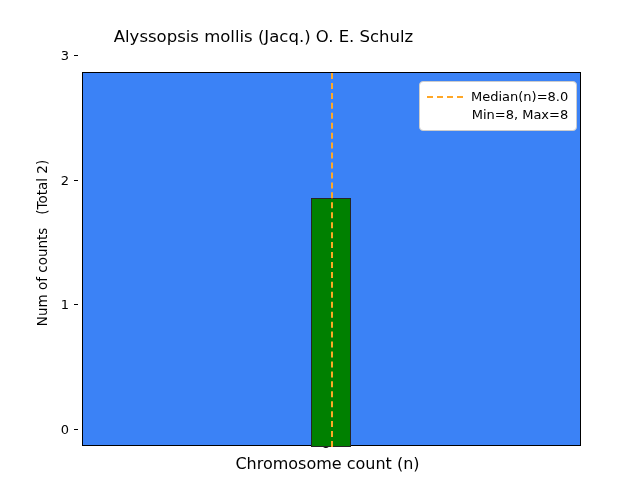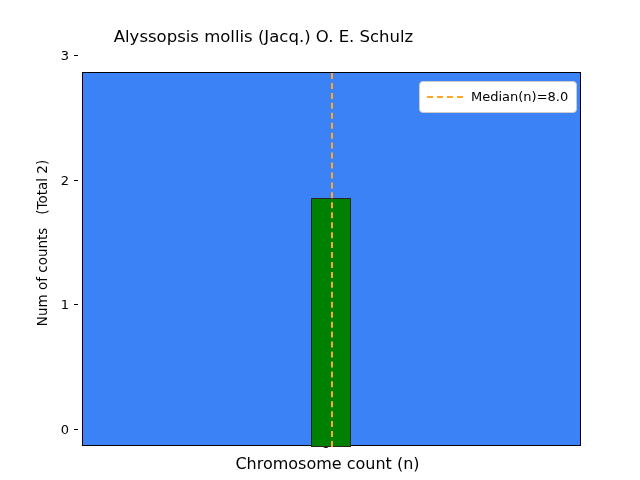--- a/index.html
+++ b/index.html
@@ -183,20 +183,23 @@
 
     <div class="bar" style="left:228px; width:40px; top:124.7px; height:249.3px; background:#008000;"></div>
 
     <div class="median-line" style="left:248px; top:0px; height:374px; border-left-color:#FFA726;"></div>
 
     <div id="legend" style="left:336px; top:8px;">
       <div class="legend-row">
         <span class="legend-swatch" style="border-top-color:#FFA726;"></span>
         <span class="legend-text">Median(n)=8.0</span>
       </div>
+      <div class="legend-row second">
+        <span class="legend-text">Min=8, Max=8</span>
+      </div>
     </div>
 
   </div>
 
   <div id="xlabel">Chromosome count (n)</div>
 
   <div id="ylabel">Num of counts   (Total 2)</div>
 
 </div>
 

